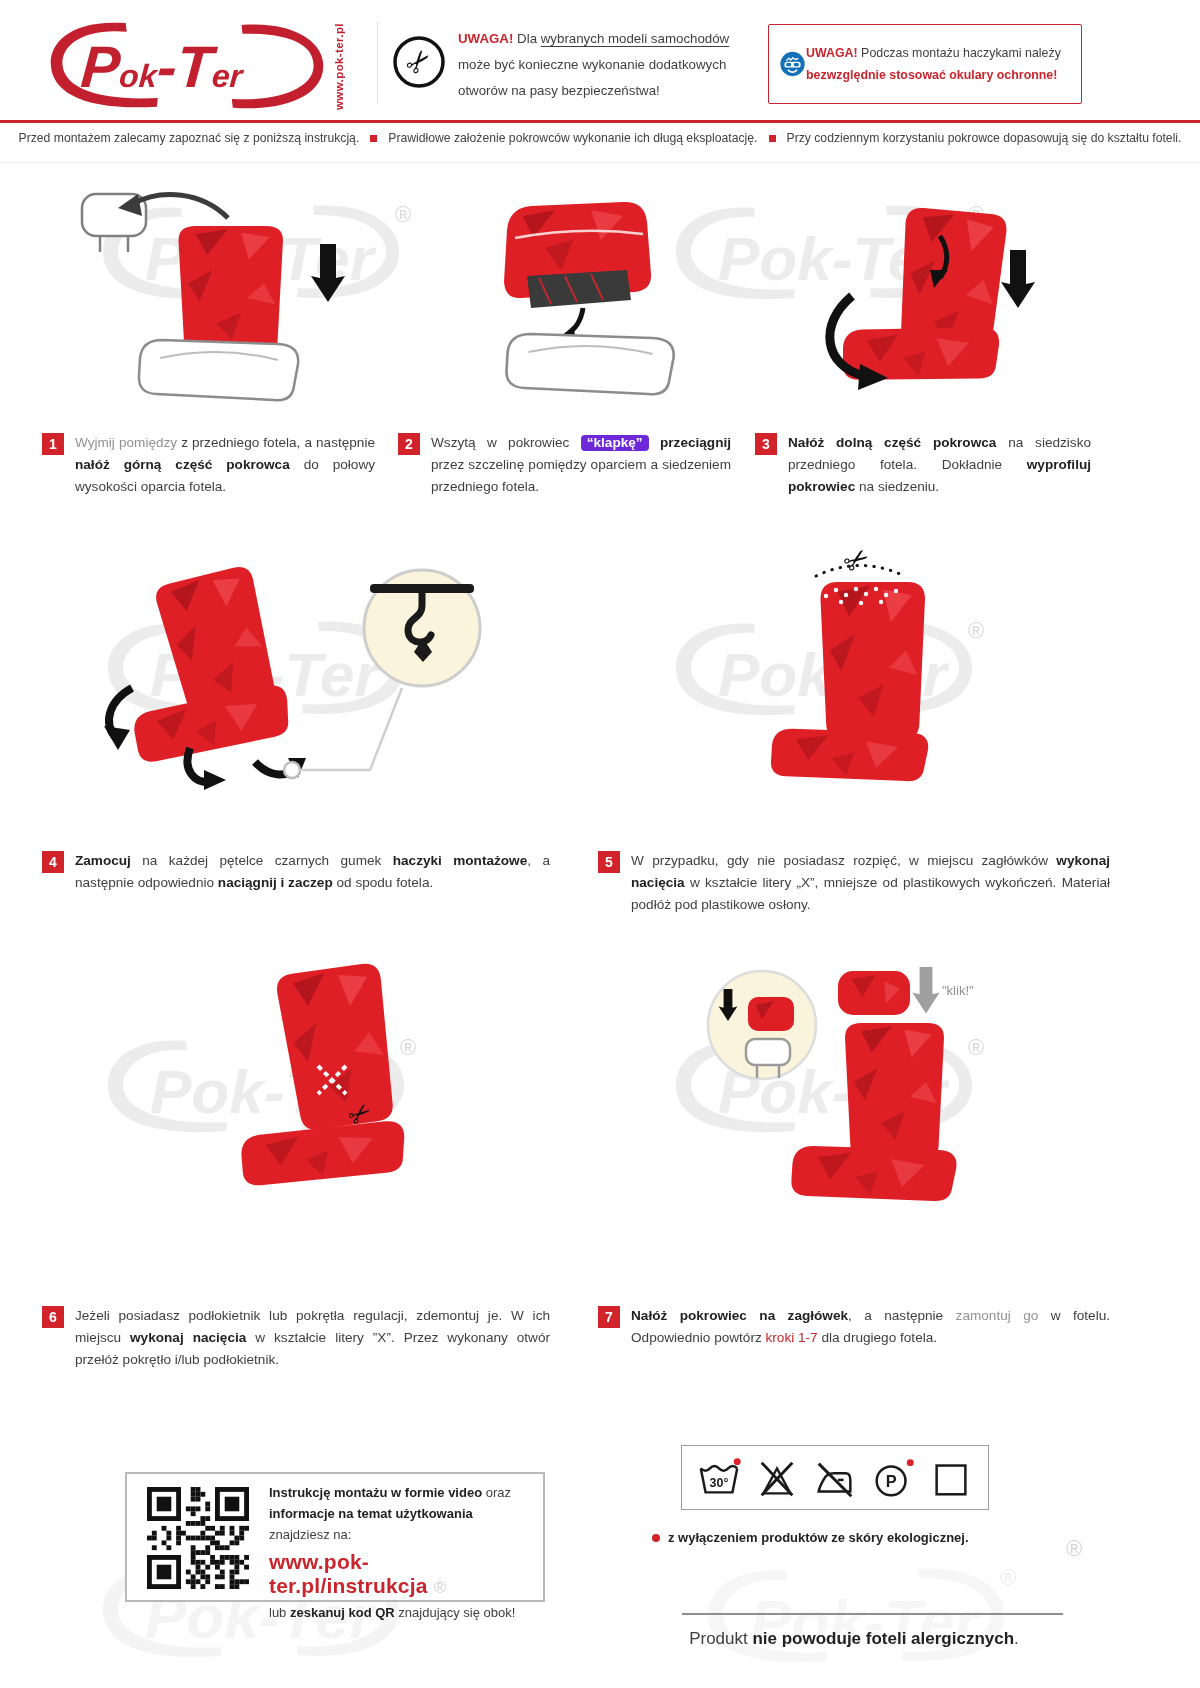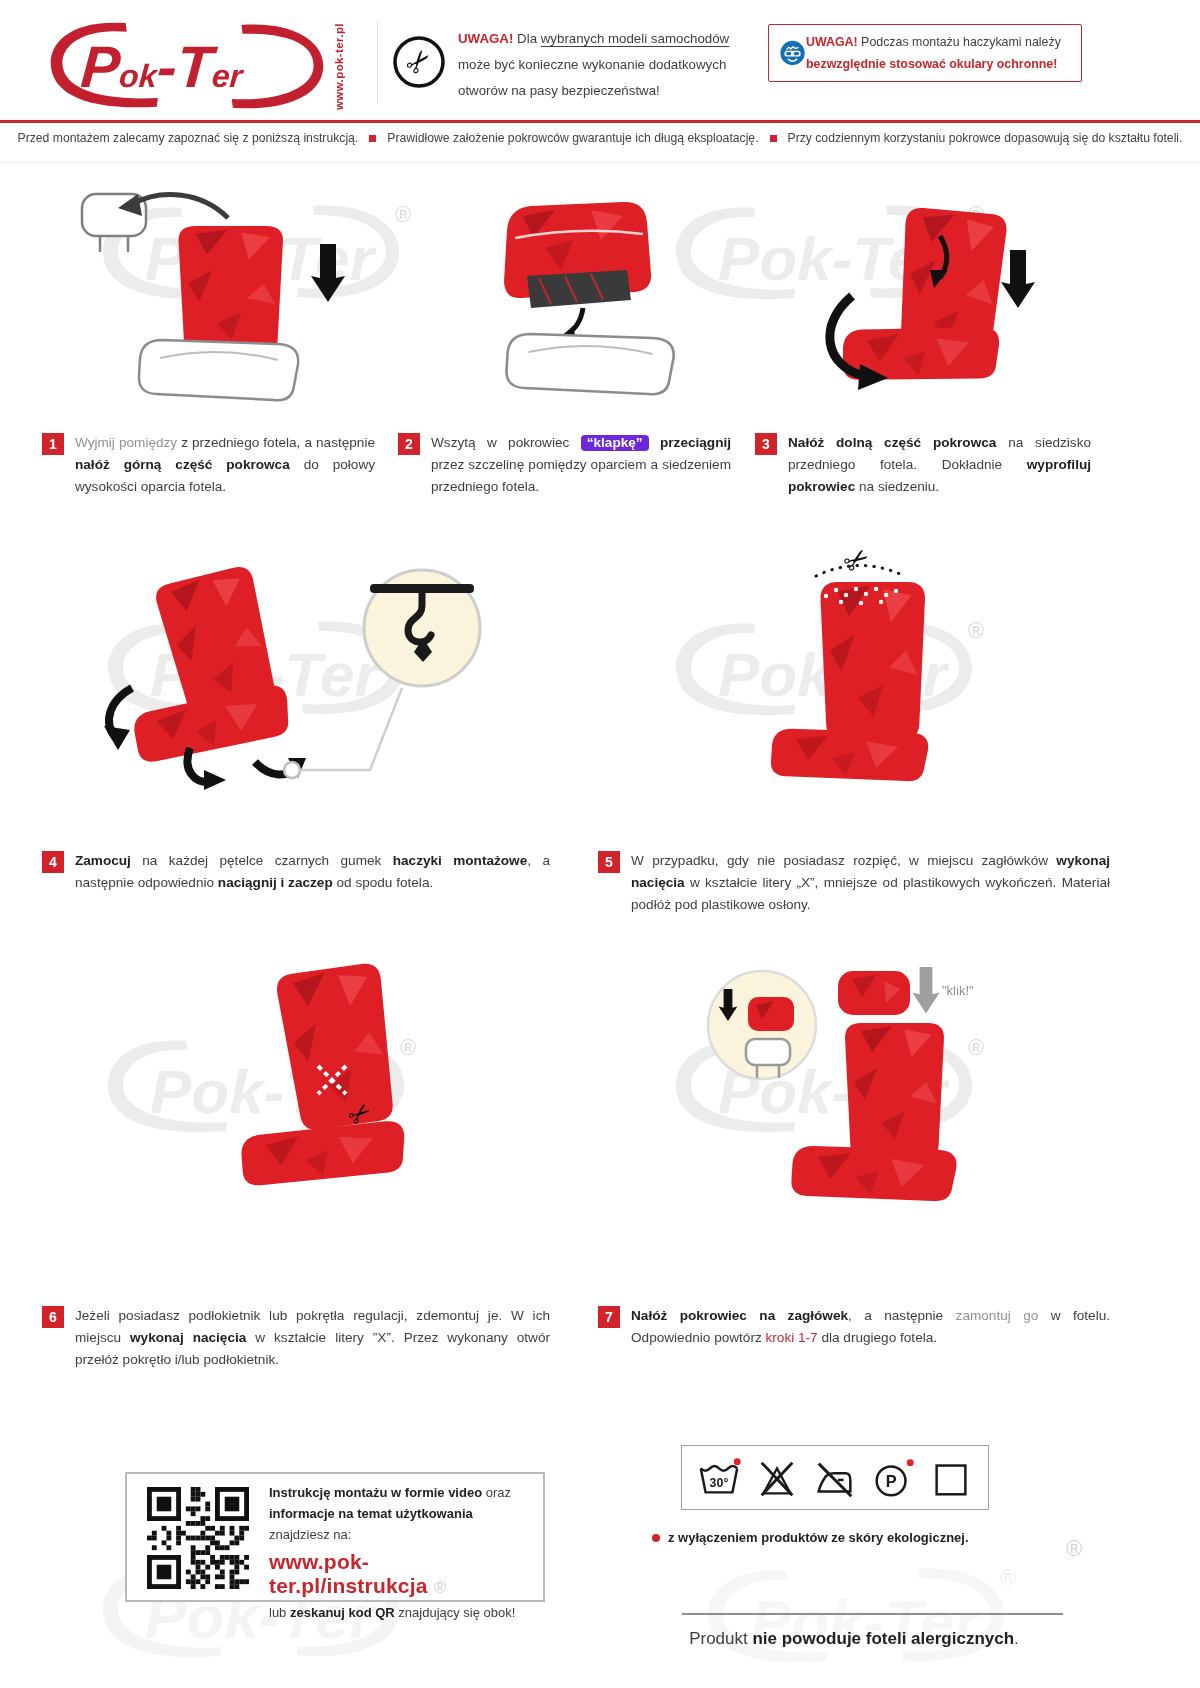--- a/index.html
+++ b/index.html
@@ -14,21 +14,21 @@
   .seg-rb{color:#c9252c;font-weight:bold;}
   .seg-u{color:#3f3f3f;text-decoration:underline;text-underline-offset:3px;}
   .seg-badge{background:#6d28d9;color:#ffffff;font-weight:bold;border-radius:4px;padding:0 6px 1px 6px;white-space:nowrap;}
   
   #logo-wrap{left:42px;top:12px;width:292px;height:100px;z-index:2;}
   #site-vert{left:333px;top:110px;transform:rotate(-90deg);transform-origin:left top;
              width:98px;font-size:11.5px;font-weight:bold;color:#c3202f;letter-spacing:.4px;z-index:2;}
   #hdr-div{left:377px;top:22px;width:1px;height:82px;background:#e0e0e0;}
   #warn1-icon{left:392px;top:35px;width:54px;height:54px;}
   #warn1-text{left:458px;top:26px;width:294px;font-size:13.3px;line-height:1.95;color:#3f3f3f;}
-  #warn2-box{left:768px;top:24px;width:314px;height:58px;border:1.5px solid #c9252c;border-radius:2px;
+  #warn2-box{left:768px;top:24px;width:314px;height:80px;border:1.5px solid #c9252c;border-radius:2px;
              display:flex;align-items:center;padding:0 10px;box-sizing:border-box;}
   #warn2-text{font-size:12.4px;line-height:1.8;color:#3f3f3f;}
   #redline{left:0;top:120px;width:1200px;height:3px;background:#c9252c;}
   #intro{left:0;top:131px;width:1200px;text-align:center;font-size:12.2px;color:#424242;z-index:2;}
   .intro-sq{display:inline-block;width:7px;height:7px;background:#d2232a;margin:0 11px 1px 11px;vertical-align:middle;}
   #introline{left:0;top:162px;width:1200px;height:1px;background:#ededed;}
   
   .step{position:absolute;display:flex;gap:11px;font-size:13.6px;line-height:1.62;text-align:justify;z-index:2;}
   .step-num{flex:0 0 22px;width:22px;height:22px;background:#d2232a;color:#fff;font-weight:bold;
             font-size:14px;display:flex;align-items:center;justify-content:center;margin-top:1px;}
@@ -123,21 +123,21 @@
       <polyline points="17,22 22,17 26,21 31,16 36,20 42,18" fill="none" stroke="#ffffff" stroke-width="3" stroke-linecap="round" stroke-linejoin="round"></polyline>
       <rect x="12" y="25" width="36" height="13" rx="6" fill="#ffffff"></rect>
       <rect x="16" y="28" width="11" height="7" rx="3" fill="#1170b8"></rect>
       <rect x="33" y="28" width="11" height="7" rx="3" fill="#1170b8"></rect>
       <path d="M21,44 q9,8 18,0" fill="none" stroke="#ffffff" stroke-width="4" stroke-linecap="round"></path>
     </svg>
     <div id="warn2-text"><span class="seg-rb">UWAGA!</span><span class="seg-n"> Podczas montażu haczykami należy </span><span class="seg-rb">bezwzględnie stosować okulary ochronne!</span></div>
   </div>
 
   <div class="abs" id="redline"></div>
-  <div class="abs" id="intro"><span>Przed montażem zalecamy zapoznać się z poniższą instrukcją.</span><span class="intro-sq"></span><span>Prawidłowe założenie pokrowców gwarantuje ich długą eksploatację.</span><span class="intro-sq"></span><span>Przy codziennym korzystaniu pokrowce dopasowują się do kształtu foteli.</span></div>
+  <div class="abs" id="intro"><span>Przed montażem zalecamy zapoznać się z poniższą instrukcją.</span><span class="intro-sq"></span><span>Prawidłowe założenie pokrowców wykonanie ich długą eksploatację.</span><span class="intro-sq"></span><span>Przy codziennym korzystaniu pokrowce dopasowują się do kształtu foteli.</span></div>
   <div class="abs" id="introline"></div>
 
   <svg class="wm" style="left:95px;top:192px" width="345" height="135" viewBox="0 0 345 135">
       <use href="#wmG"></use>
     </svg>
   <svg class="wm" style="left:668px;top:192px" width="345" height="135" viewBox="0 0 345 135">
       <use href="#wmG"></use>
     </svg>
   <svg class="wm" style="left:100px;top:608px" width="345" height="135" viewBox="0 0 345 135">
       <use href="#wmG"></use>

